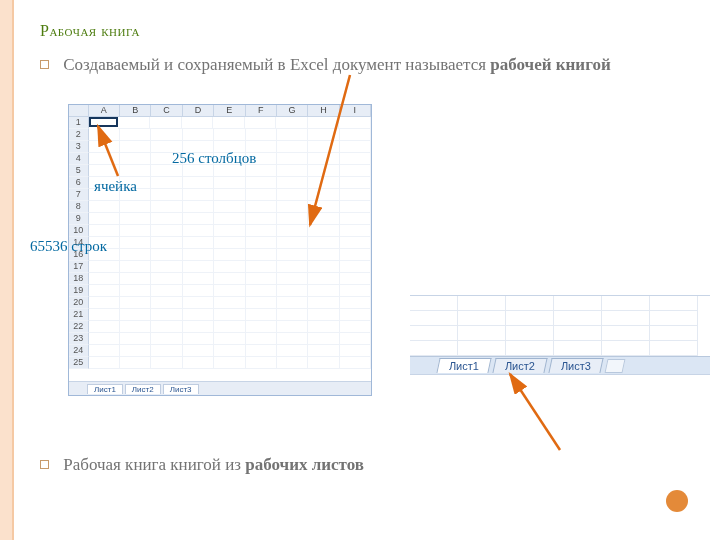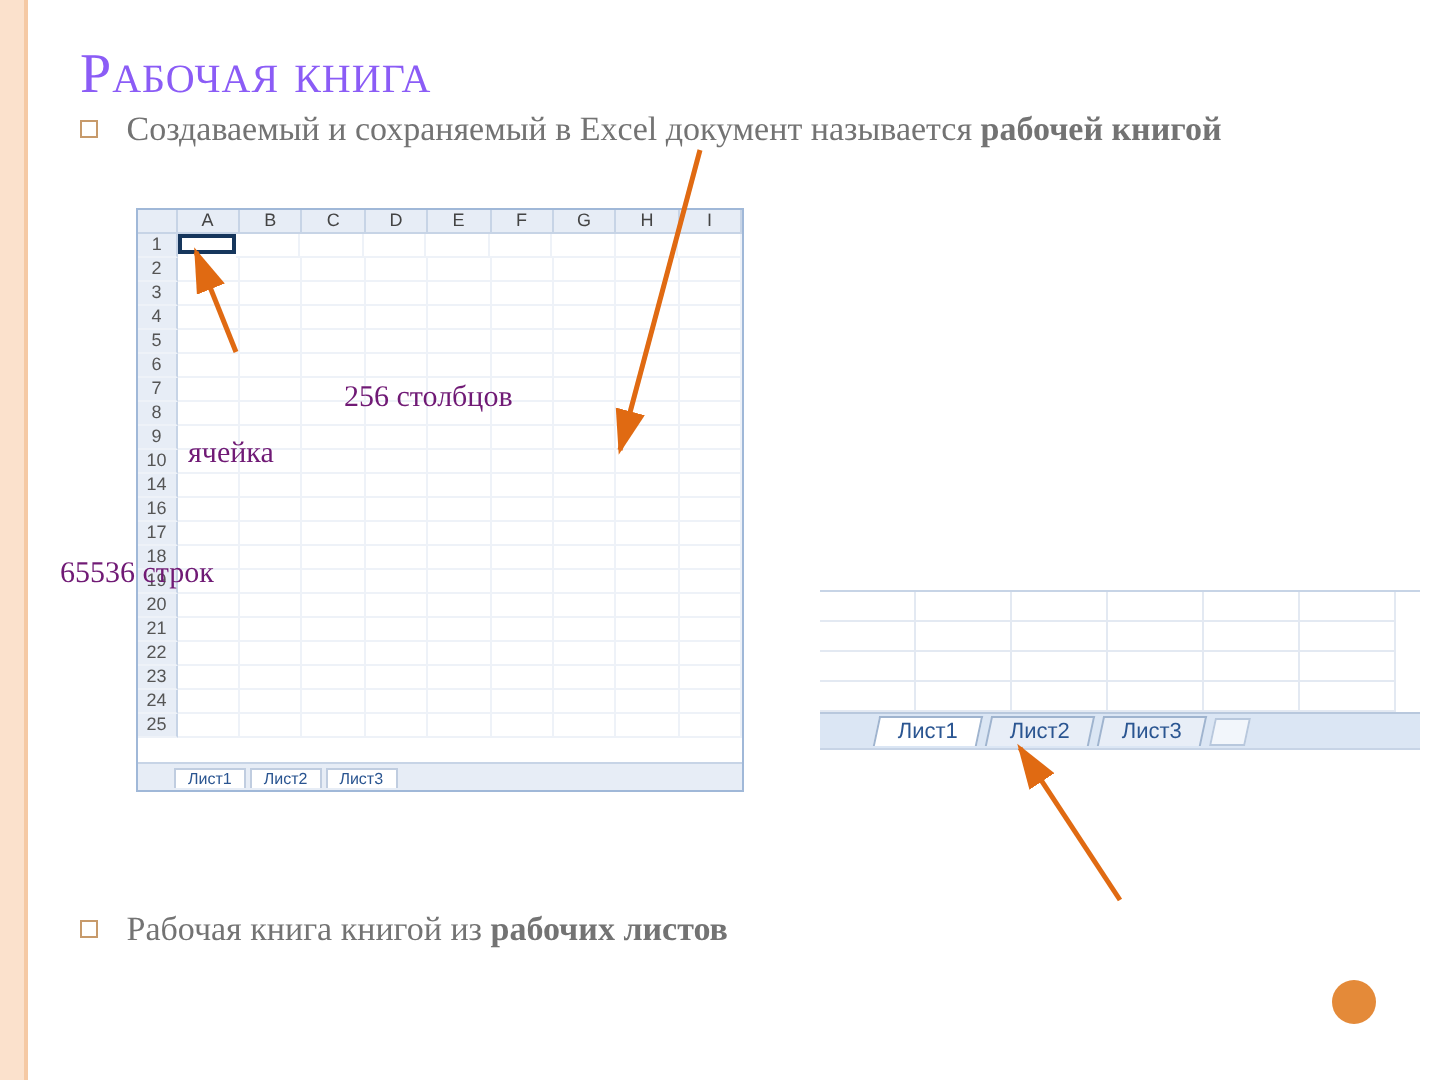--- a/index.html
+++ b/index.html
@@ -14,22 +14,22 @@
   
   .left-stripe {
     position: absolute; left: 0; top: 0; bottom: 0;
     width: 14px;
     background: #fbe1cc;
     border-right: 2px solid #f5c9a4;
   }
   .slide-title {
     position: absolute;
     left: 40px; top: 22px;
-    font-size: 28px;
-    color: #8b5cf6;
+    font-size: 16px;
+    color: #4d7c0f;
     font-variant: small-caps;
     letter-spacing: 0.5px;
   }
   .bullet-line {
     position: absolute;
     font-size: 17px;
     color: #737373;
   }
   .bullet-icon {
     display: inline-block;
@@ -121,23 +121,22 @@
   .tabs-zoom .ztab.inactive { background:#e8eef7; }
   .tabs-zoom .newtab {
     width: 18px; height: 14px; background:#f2f6fb; border:1px solid #b8c8dd;
     transform: skewX(-12deg);
   }
 
   
   .label {
     position: absolute;
     font-size: 15px;
-    color: #701a75;
+    color: #0369a1;
     font-family: "Times New Roman", Georgia, serif;
-    margin-top: 41px;
   }
   .lbl-cols   { left: 172px; top: 150px; }
   .lbl-cell   { left: 94px;  top: 178px; }
   .lbl-rows   { left: 30px;  top: 238px; }
 
   .dot-marker {
     position: absolute;
     width: 22px; height: 22px;
     border-radius: 50%;
     background: #e48a39;

